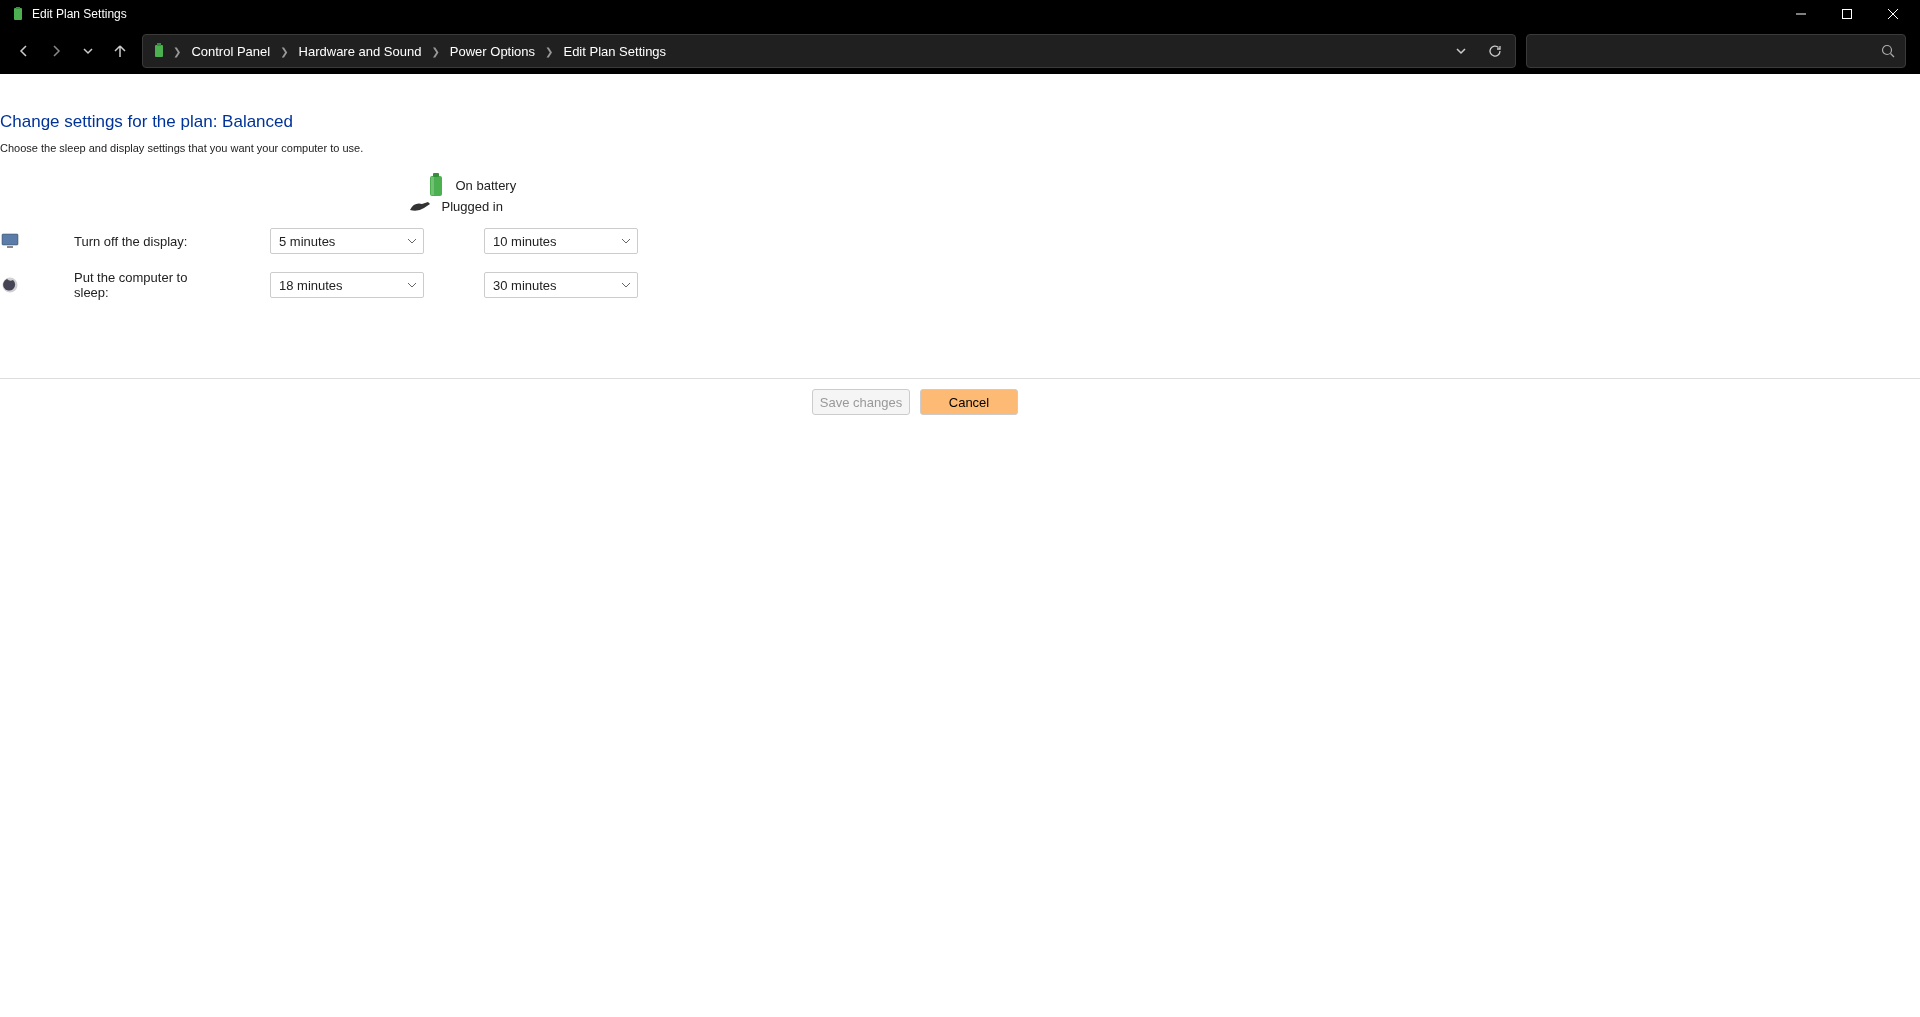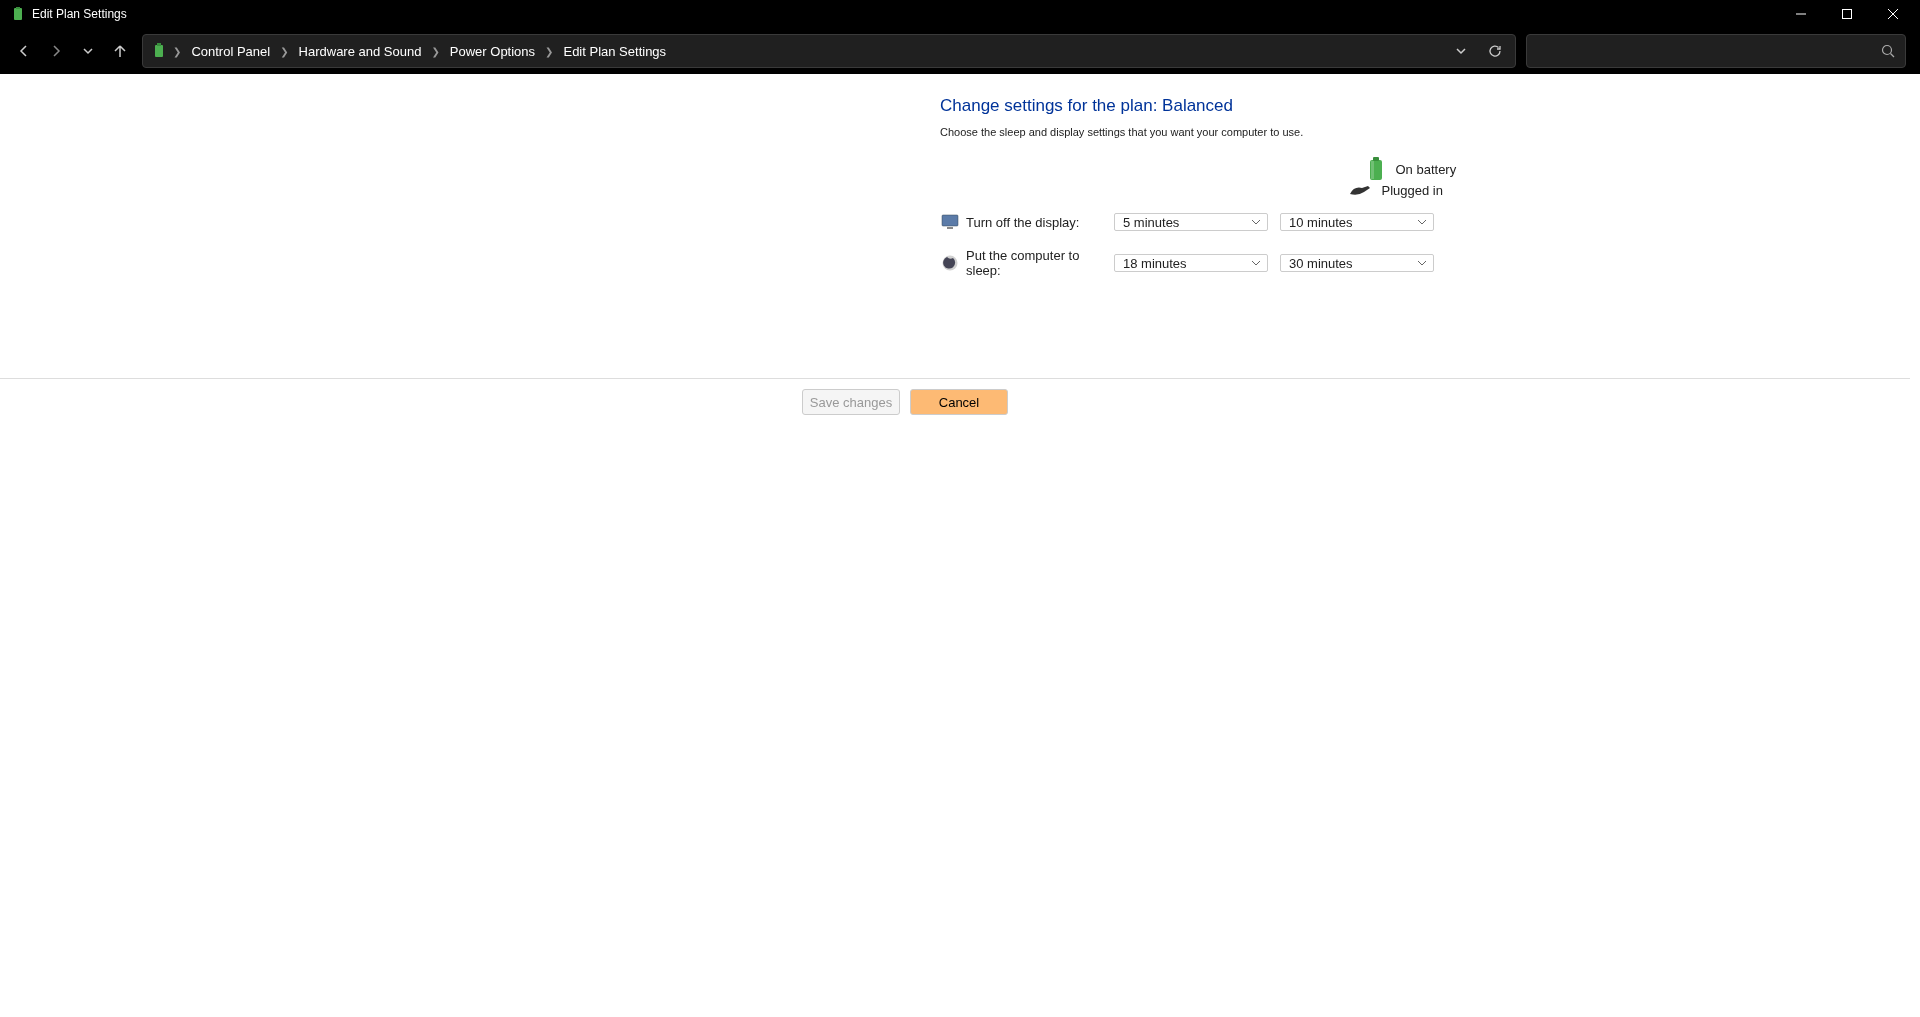--- a/index.html
+++ b/index.html
@@ -17,40 +17,40 @@
 .nav-arrow { width: 32px; height: 32px; display: flex; align-items: center; justify-content: center; color: #ccc; border-radius: 4px; }
 .address-bar { flex: 1; height: 34px; margin: 0 6px; background: #202020; border: 1px solid #3a3a3a; border-radius: 4px; display: flex; align-items: center; padding: 0 8px; color: #fff; font-size: 13px; gap: 2px; }
 .address-bar .crumb { padding: 2px 4px; white-space: nowrap; }
 .address-bar .sep { color: #999; padding: 0 4px; font-size: 10px; }
 .address-right { margin-left: auto; display: flex; align-items: center; gap: 10px; }
 .address-right .drop, .address-right .refresh { width: 24px; height: 24px; display:flex; align-items:center; justify-content:center; color:#ccc; }
 .search-bar { width: 380px; height: 34px; margin-left: 4px; margin-right:6px; background: #202020; border: 1px solid #3a3a3a; border-radius: 4px; display: flex; align-items: center; padding: 0 10px; }
 .search-bar .search-icon { margin-left: auto; color: #aaa; }
 
 
-.content { padding: 22px 0 0 0; display:flex; justify-content:flex-end; }
+.content { padding: 38px 0 0 0; display:flex; justify-content:flex-start; }
 .panel { width: 980px; padding-left: 0; }
 .heading { color: #003399; font-size: 17px; font-weight: 400; margin-bottom: 10px; }
 .subtext { color: #222; font-size: 11px; margin-bottom: 18px; }
 
 .cols-header { display:flex; align-items:center; margin-bottom: 14px; flex-direction: column; }
 .cols-header .spacer-label { width: 175px; }
 .cols-header .col { width: 165px; display:flex; align-items:center; gap:10px; font-size:13px; color:#222; }
 .cols-header .col.first { margin-left: 36px; }
 
-.row { display:flex; align-items:center; margin-bottom: 16px; }
+.row { display:flex; align-items:center; margin-bottom: 16px; gap: 48px; }
 .row .row-icon { width: 20px; height:20px; margin-right: 6px; display:flex; align-items:center; justify-content:center; }
 .row .row-label { width: 148px; font-size: 13px; color:#222; }
-.row .dd { width: 154px; height: 18px; border: 1px solid #ccc; border-radius: 2px; display:flex; align-items:center; padding: 0 8px; font-size: 13px; color:#222; position:relative; margin-right: 12px; background:#fff; }
+.row .dd { width: 154px; height: 26px; border: 1px solid #ccc; border-radius: 2px; display:flex; align-items:center; padding: 0 8px; font-size: 13px; color:#222; position:relative; margin-right: 12px; background:#fff; }
 .row .dd .chev { position:absolute; right:6px; color:#666; }
 
 .links { margin-top: 40px; }
 .links a { display:block; color: #0066cc; font-size: 13px; text-decoration:none; margin-bottom: 14px; cursor:pointer; }
 
-.footer-bar { border-top: 1px solid #ddd; margin-top: 16px; padding: 10px 22px; display:flex; justify-content:flex-end; gap:10px; position: absolute; left:0; right:10px; top: 362px; }
+.footer-bar { border-top: 1px solid #ddd; margin-top: 16px; padding: 10px 22px; display:flex; justify-content:flex-end; gap:10px; position: absolute; left:0; right:0; top: 362px; }
 .btn { min-width: 98px; height: 26px; border: 1px solid #ccc; background:#fdba74; border-radius: 3px; font-size: 13px; display:flex; align-items:center; justify-content:center; cursor:pointer; }
 .btn.disabled { color:#999; background:#f5f5f5; cursor:default; }
 
 svg { display:block; }
 </style>
 </head>
 <body>
 
 <div class="titlebar">
   <span class="app-icon">

